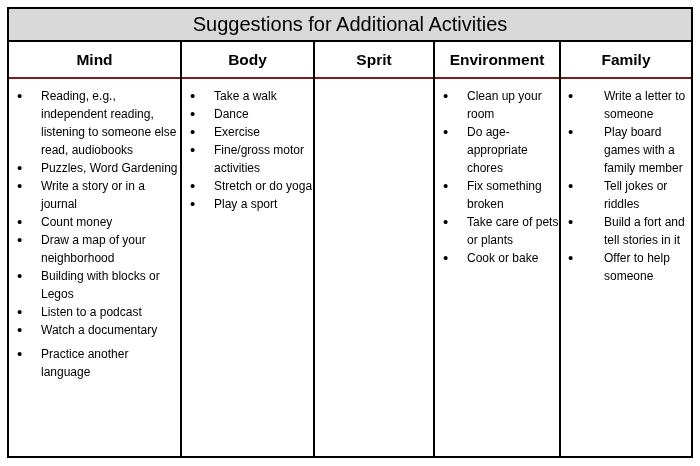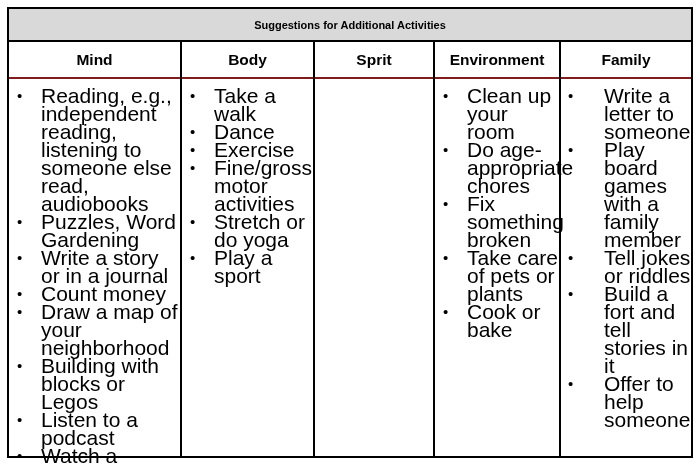--- a/index.html
+++ b/index.html
@@ -3,29 +3,29 @@
 <meta charset="utf-8">
 <style>
   html, body { margin: 0; padding: 0; background: #ffffff; }
   body { width: 700px; height: 466px; position: relative; overflow: hidden;
          font-family: "Liberation Sans", sans-serif; color: #000; }
   .table-wrap { position: absolute; left: 7px; top: 7px; width: 686px; height: 451px;
                 box-sizing: border-box; border: 2px solid #000; }
   .title-bar { position: absolute; left: 0; top: 0; width: 100%; height: 33px;
                background: #d9d9d9; border-bottom: 2px solid #000; box-sizing: border-box;
                display: flex; align-items: center; justify-content: center;
-               font-weight: bold; font-size: 11px; }
+               font-weight: normal; font-size: 20px; }
   .cols { position: absolute; left: 0; top: 33px; right: 0; bottom: 0; display: flex; }
   .col { position: relative; box-sizing: border-box; border-right: 2px solid #000; height: 100%; }
   .col:last-child { border-right: none; }
   .col-head { height: 37px; box-sizing: border-box; border-bottom: 2px solid #7f1d1d;
               display: flex; align-items: center; justify-content: center;
               font-weight: bold; font-size: 15.5px; }
   ul { list-style: none; margin: 0; padding: 8px 0 0 0; }
-  li { position: relative; padding-left: 32px; font-size: 21px; line-height: 18px; }
+  li { position: relative; padding-left: 32px; font-size: 12px; line-height: 18px; }
   li::before { content: "\2022"; position: absolute; left: 8px; top: 0; font-size: 15px; }
   .col-family li { padding-left: 43px; }
   .col-family li::before { left: 7px; }
 </style>
 </head>
 <body>
 
 <div class="table-wrap">
   <div class="title-bar">Suggestions for Additional Activities</div>
   <div class="cols">

